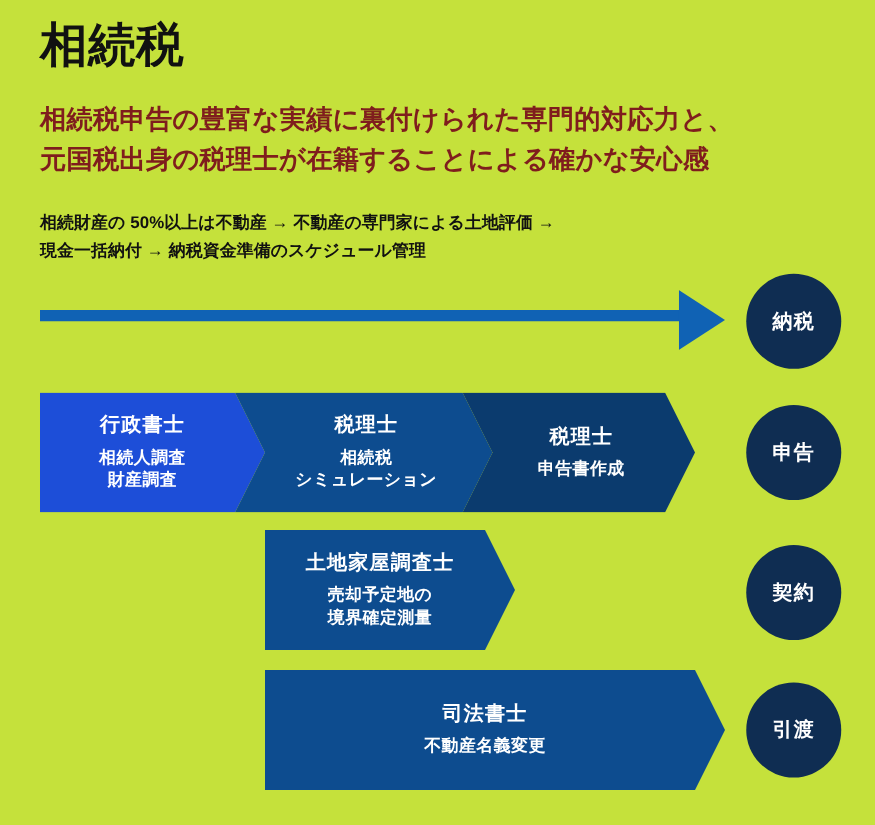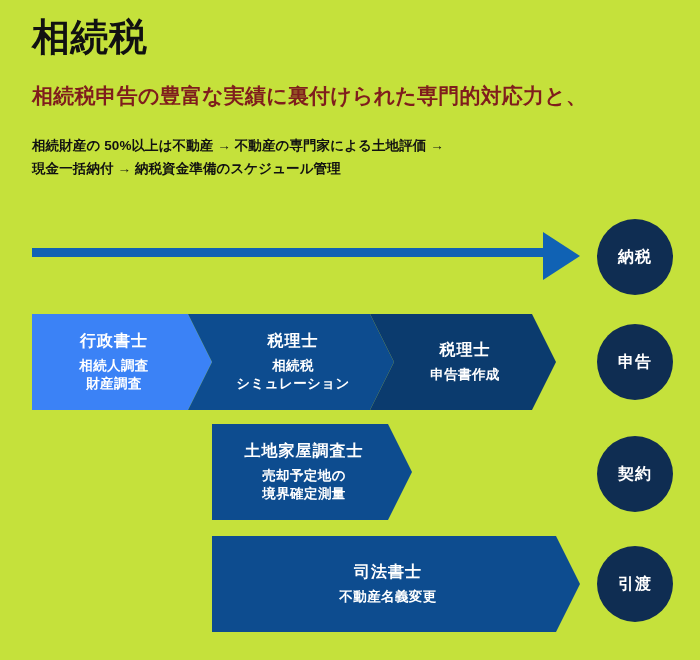--- a/index.html
+++ b/index.html
@@ -158,37 +158,38 @@
   .badge.b-3 { left: 597px; top: 546px; }
 </style>
 </head>
 <body>
 
 <div class="header">
   <h1 class="page-title">相続税</h1>
 
   <p class="subtitle">
     <span class="line">相続税申告の豊富な実績に裏付けられた専門的対応力と、</span>
+    <span class="line">元国税出身の税理士が在籍することによる確かな安心感</span>
   </p>
 
   <p class="lead">
     <span class="line">相続財産の 50%以上は不動産 → 不動産の専門家による土地評価 →</span>
     <span class="line">現金一括納付 → 納税資金準備のスケジュール管理</span>
   </p>
 </div>
 
 <div class="flow">
 
   <div class="arrow-row">
     <div class="arrow-shaft"></div>
     <div class="arrow-head"></div>
   </div>
 
   <div class="chev-row row-1">
-      <div class="chev first" style="background: #3b82f6; width: 180px;">
+      <div class="chev first" style="background: #1d4ed8; width: 180px;">
         <div class="chev-title">行政書士</div>
         <div class="chev-sub">
           <span class="line">相続人調査</span>
           <span class="line">財産調査</span>
         </div>
       </div>
       <div class="chev next" style="background: rgb(13, 76, 143); width: 206px;">
         <div class="chev-title">税理士</div>
         <div class="chev-sub">
           <span class="line">相続税</span>

